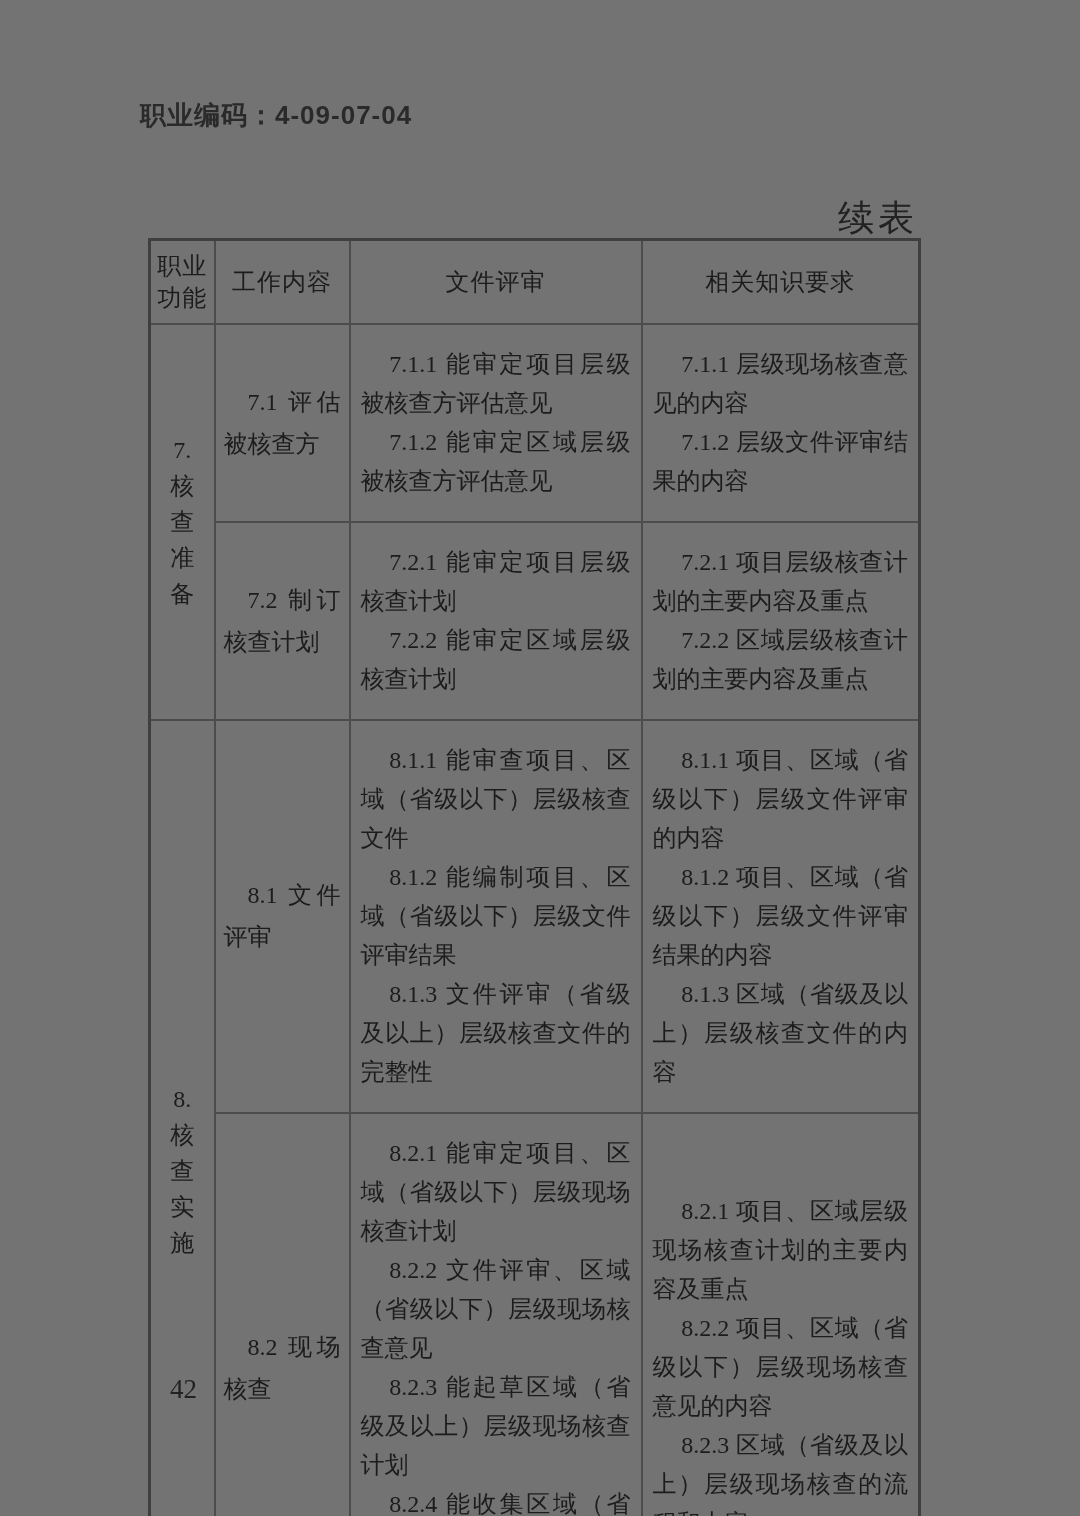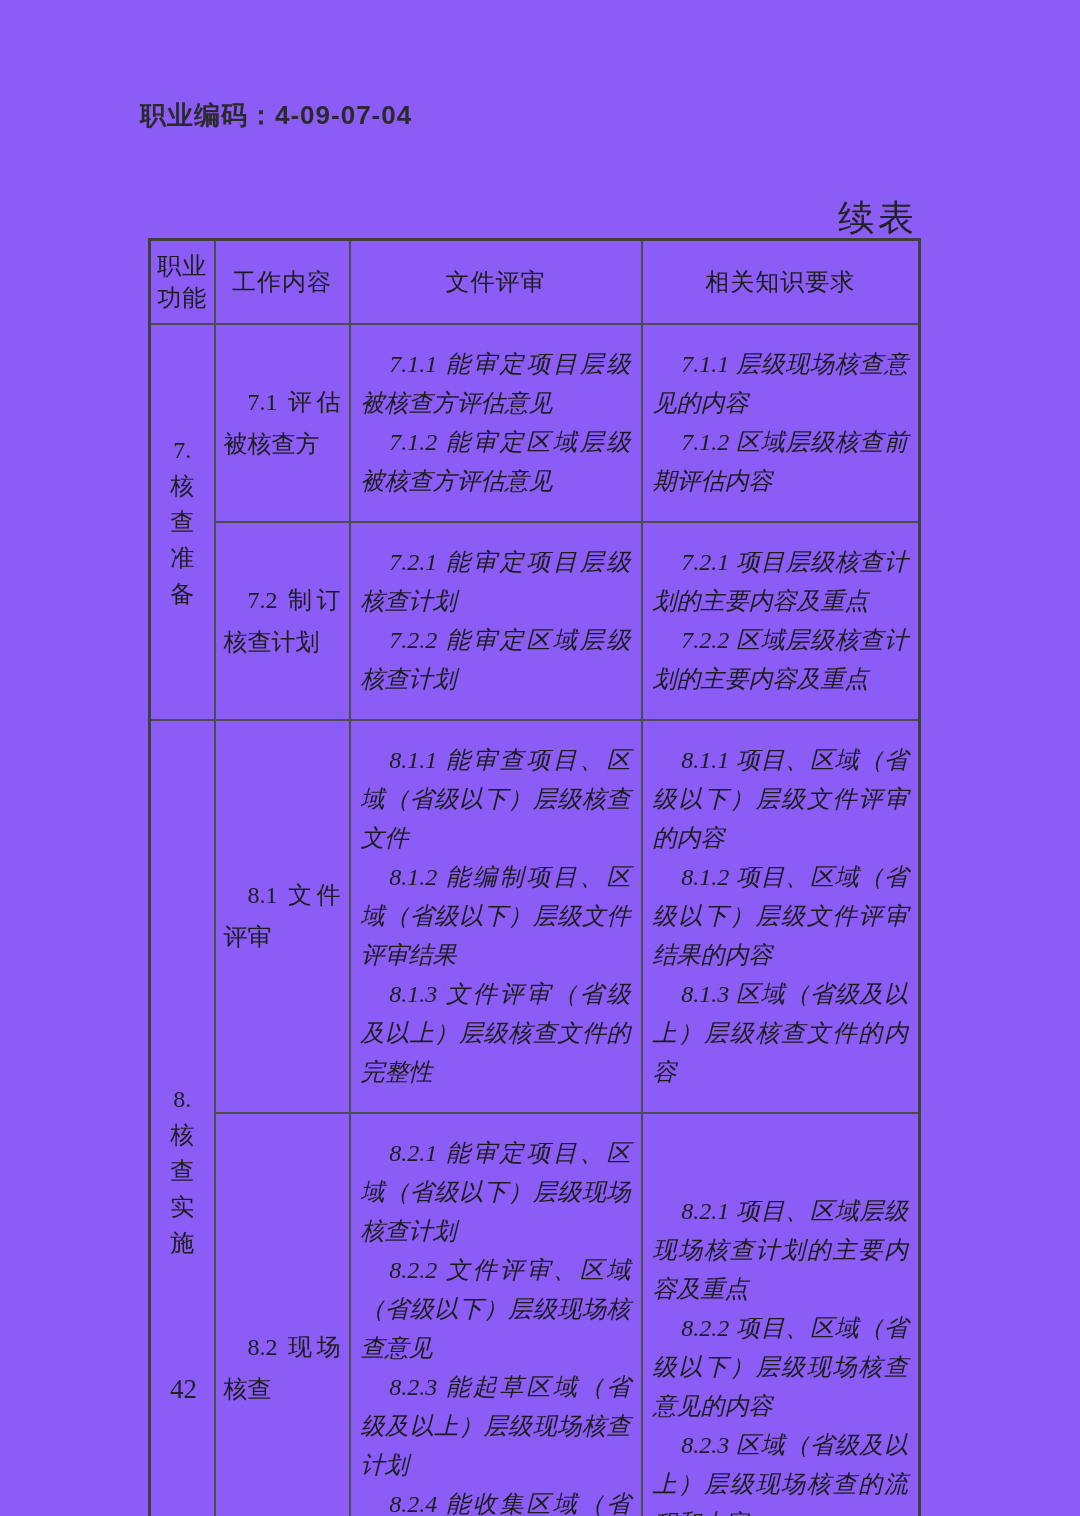--- a/index.html
+++ b/index.html
@@ -1,20 +1,20 @@
 <!DOCTYPE html>
 <html><head>
 <meta charset="utf-8">
 <style>
   html,body{margin:0;padding:0;background:#ffffff;}
   .page{
     position:relative;
     width:1080px;
     height:1516px;
-    background:#8b5cf6;
+    background:#737373;
     font-family:"Liberation Serif","DejaVu Serif",serif;
     color:#1c1c1c;
     overflow:hidden;
   }
   .job-code{
     position:absolute;
     top:98px;
     left:140px;
     font-family:"Liberation Sans","DejaVu Sans",sans-serif;
     font-weight:700;
@@ -58,21 +58,21 @@
     line-height:36px;
     font-size:25px;
   }
   td.work{
     padding:0 8px;
     text-indent:1em;
     text-align:justify;
     line-height:42px;
     font-size:24px;
   }
-  td.cellp{padding:20px 10px;font-style:italic;}
+  td.cellp{padding:20px 10px;}
   p.para{
     margin:0;
     text-indent:1.2em;
     text-align:justify;
     line-height:39px;
     font-size:24px;
   }
   .page-number{
     position:absolute;
     top:1374px;
@@ -129,21 +129,21 @@
 查
 准
 备</td>
       <td class="work">7.1 评估被核查方</td>
       <td class="cellp">
         <p class="para">7.1.1 能审定项目层级被核查方评估意见</p>
         <p class="para">7.1.2 能审定区域层级被核查方评估意见</p>
       </td>
       <td class="cellp">
         <p class="para">7.1.1 层级现场核查意见的内容</p>
-        <p class="para">7.1.2 区域层级核查前期评估内容</p>
+        <p class="para">7.1.2 层级文件评审结果的内容</p>
       </td>
     </tr>
 
     <tr style="height:177px;">
       <td class="work">7.2 制订核查计划</td>
       <td class="cellp">
         <p class="para">7.2.1 能审定项目层级核查计划</p>
         <p class="para">7.2.2 能审定区域层级核查计划</p>
       </td>
       <td class="cellp">

